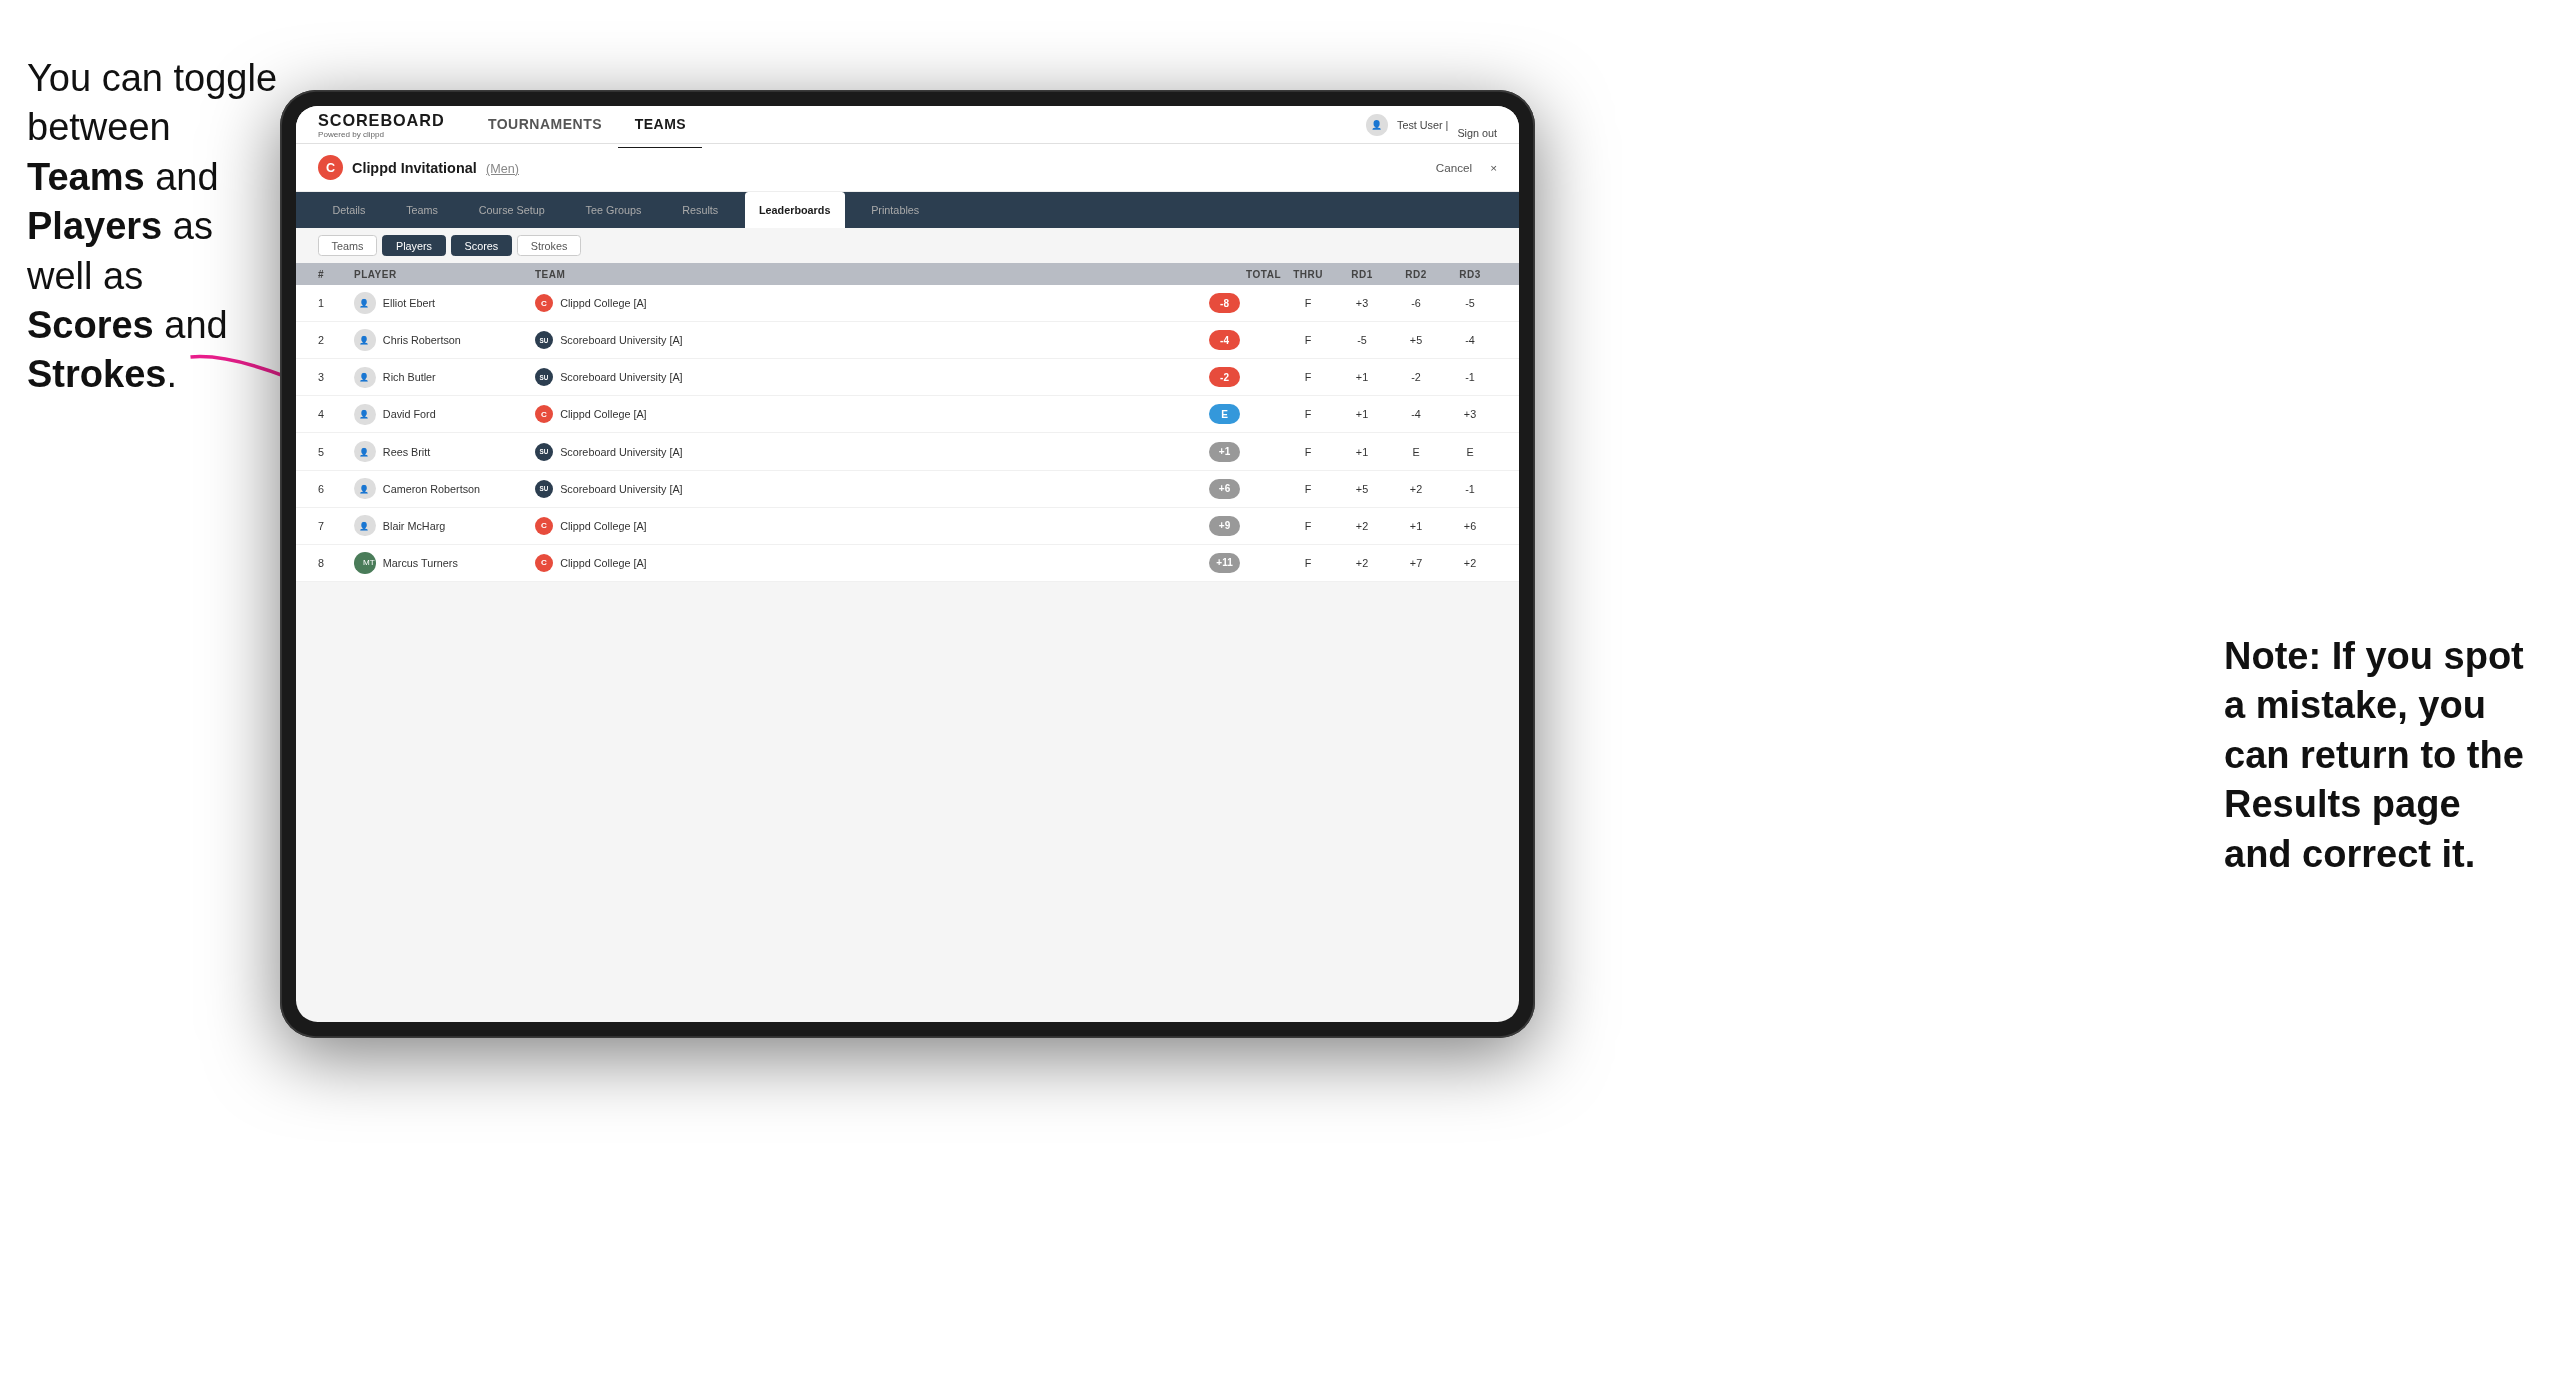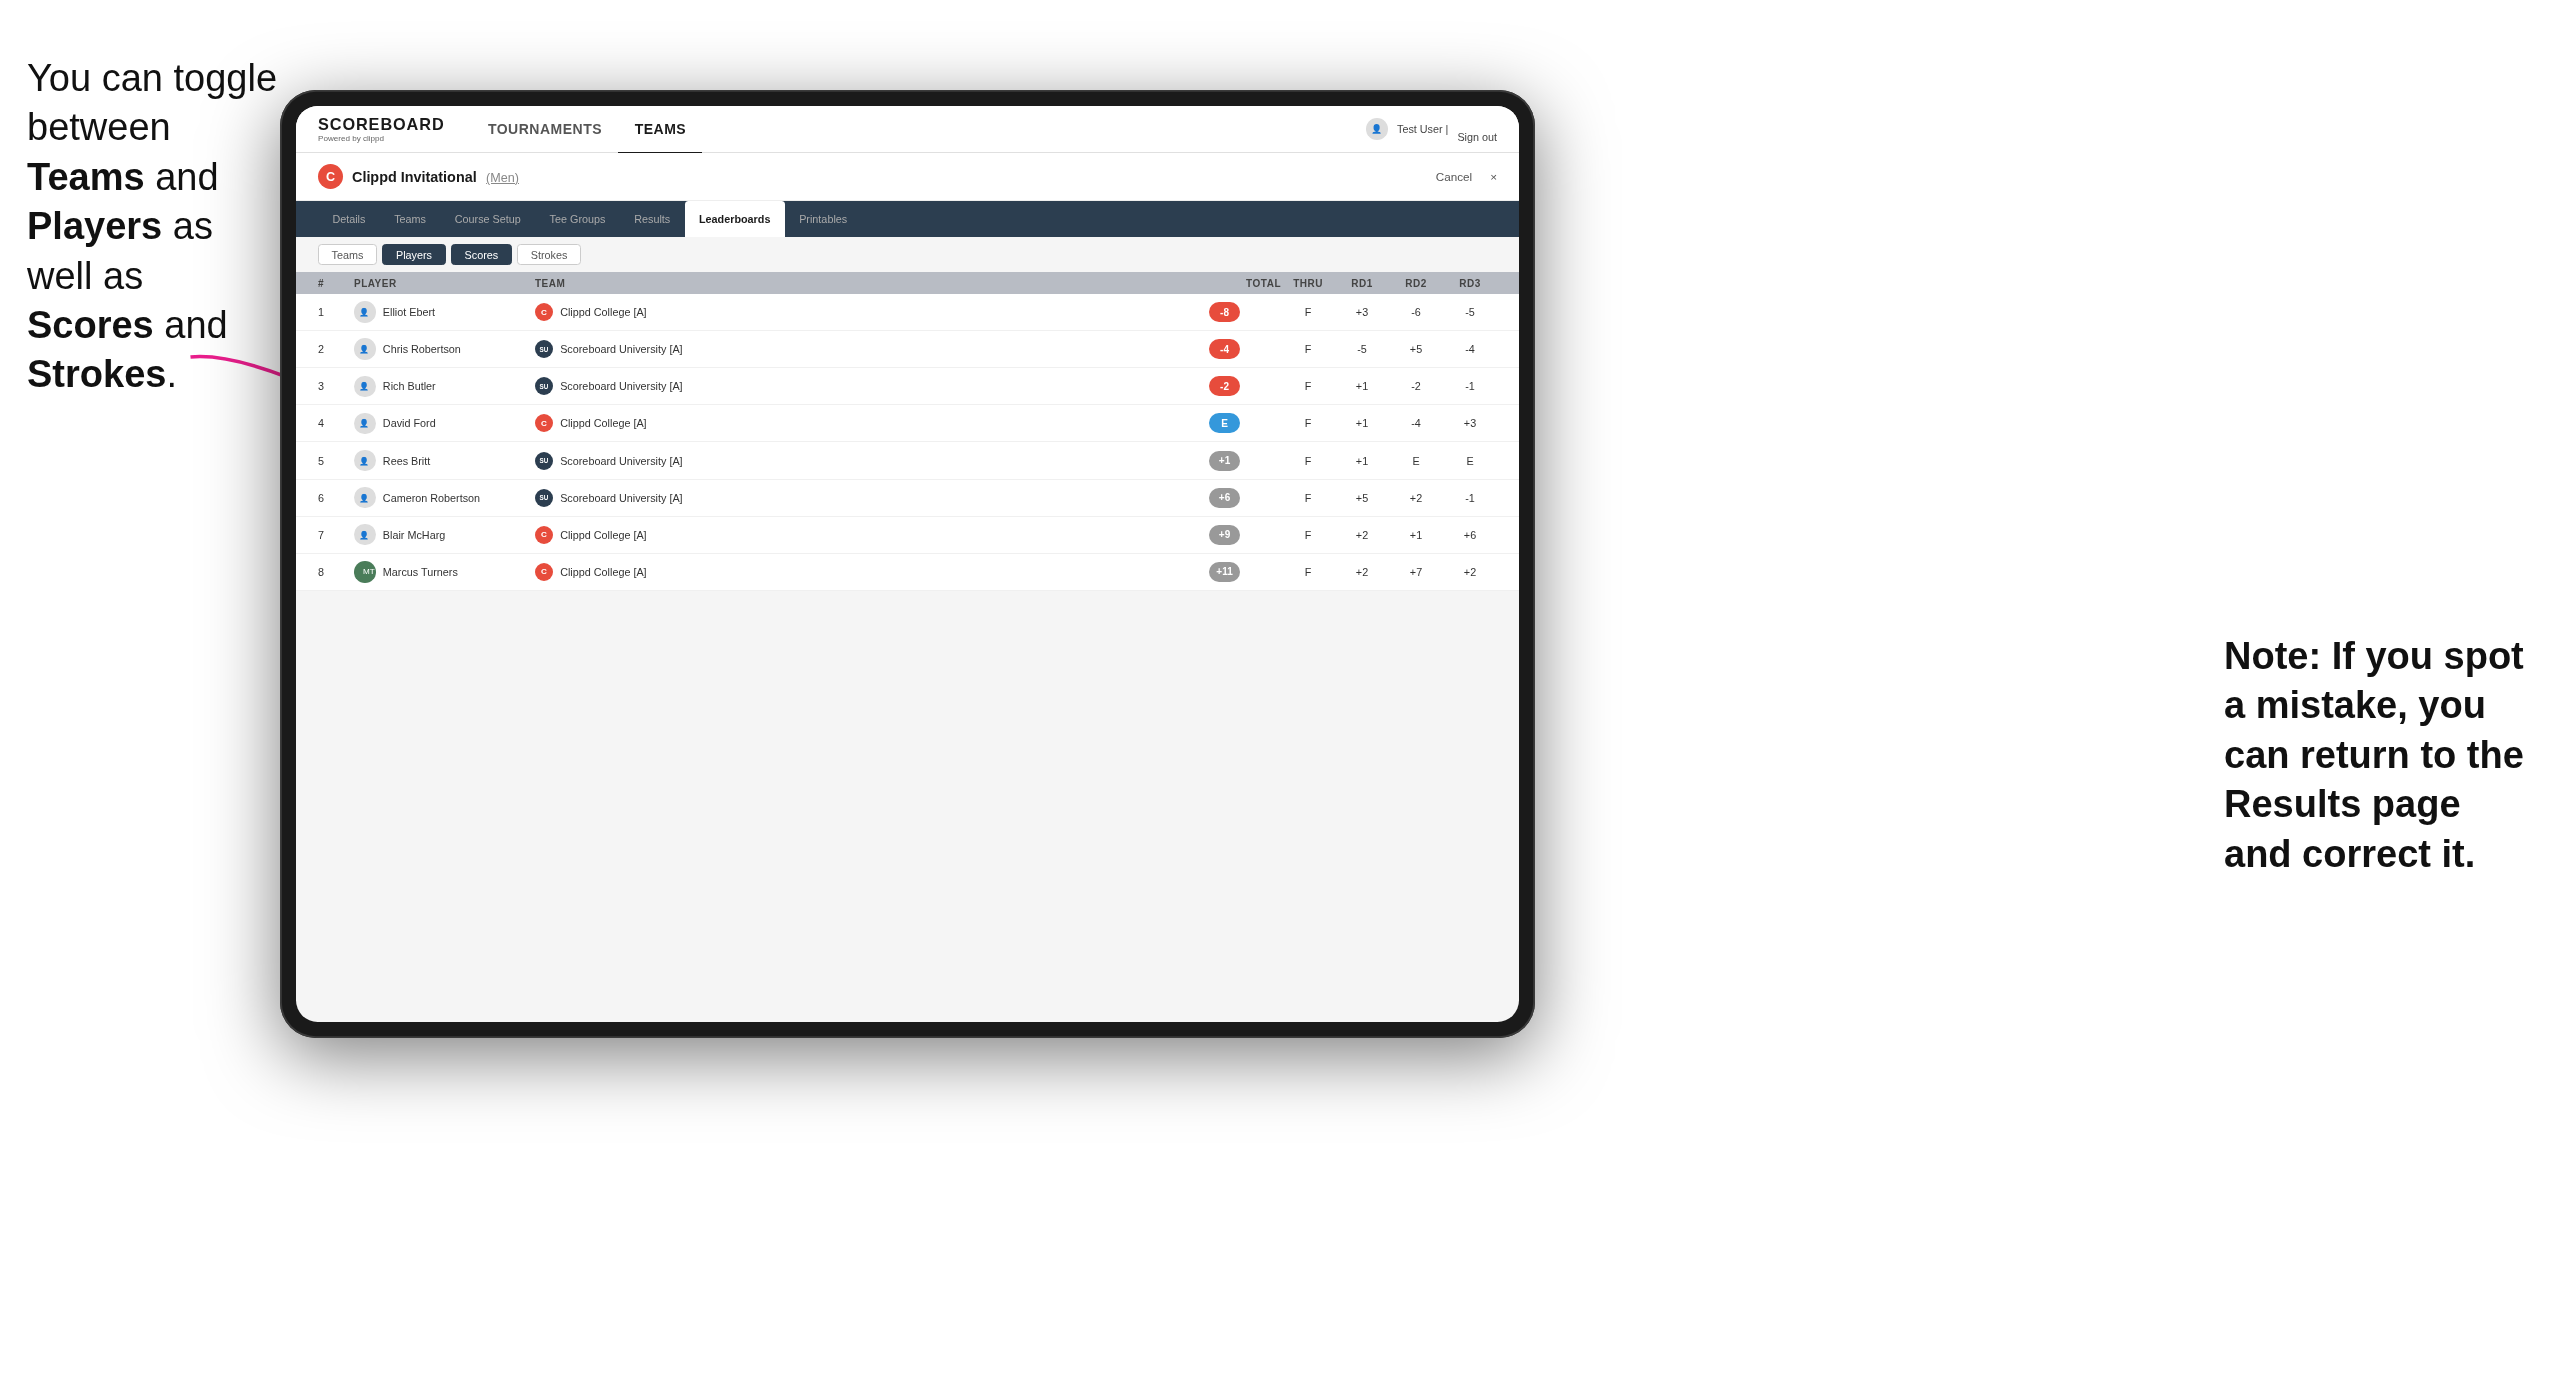--- a/index.html
+++ b/index.html
@@ -59,21 +59,21 @@
       overflow: hidden;
     }
 
     
     .top-nav {
       background: #ffffff;
       border-bottom: 0.9px solid #e0e0e0;
       display: flex;
       align-items: center;
       padding: 0 21.7px;
-      height: 47px;
+      height: 38px;
     }
 
     .logo-area {
       display: flex;
       flex-direction: column;
       margin-right: 27px;
     }
 
     .logo-text {
       font-size: 16.3px;
@@ -176,21 +176,21 @@
       gap: 18px;
     }
 
     
     .tab-nav {
       background: #2c3e50;
       display: flex;
       padding: 0 21.7px;
       height: 36px;
       align-items: center;
-      gap: 0;
+      gap: 12px;
     }
 
     .tab-item {
       padding: 0 14.4px;
       height: 36px;
       display: flex;
       align-items: center;
       font-size: 10.8px;
       color: #aaa;
       cursor: pointer;

